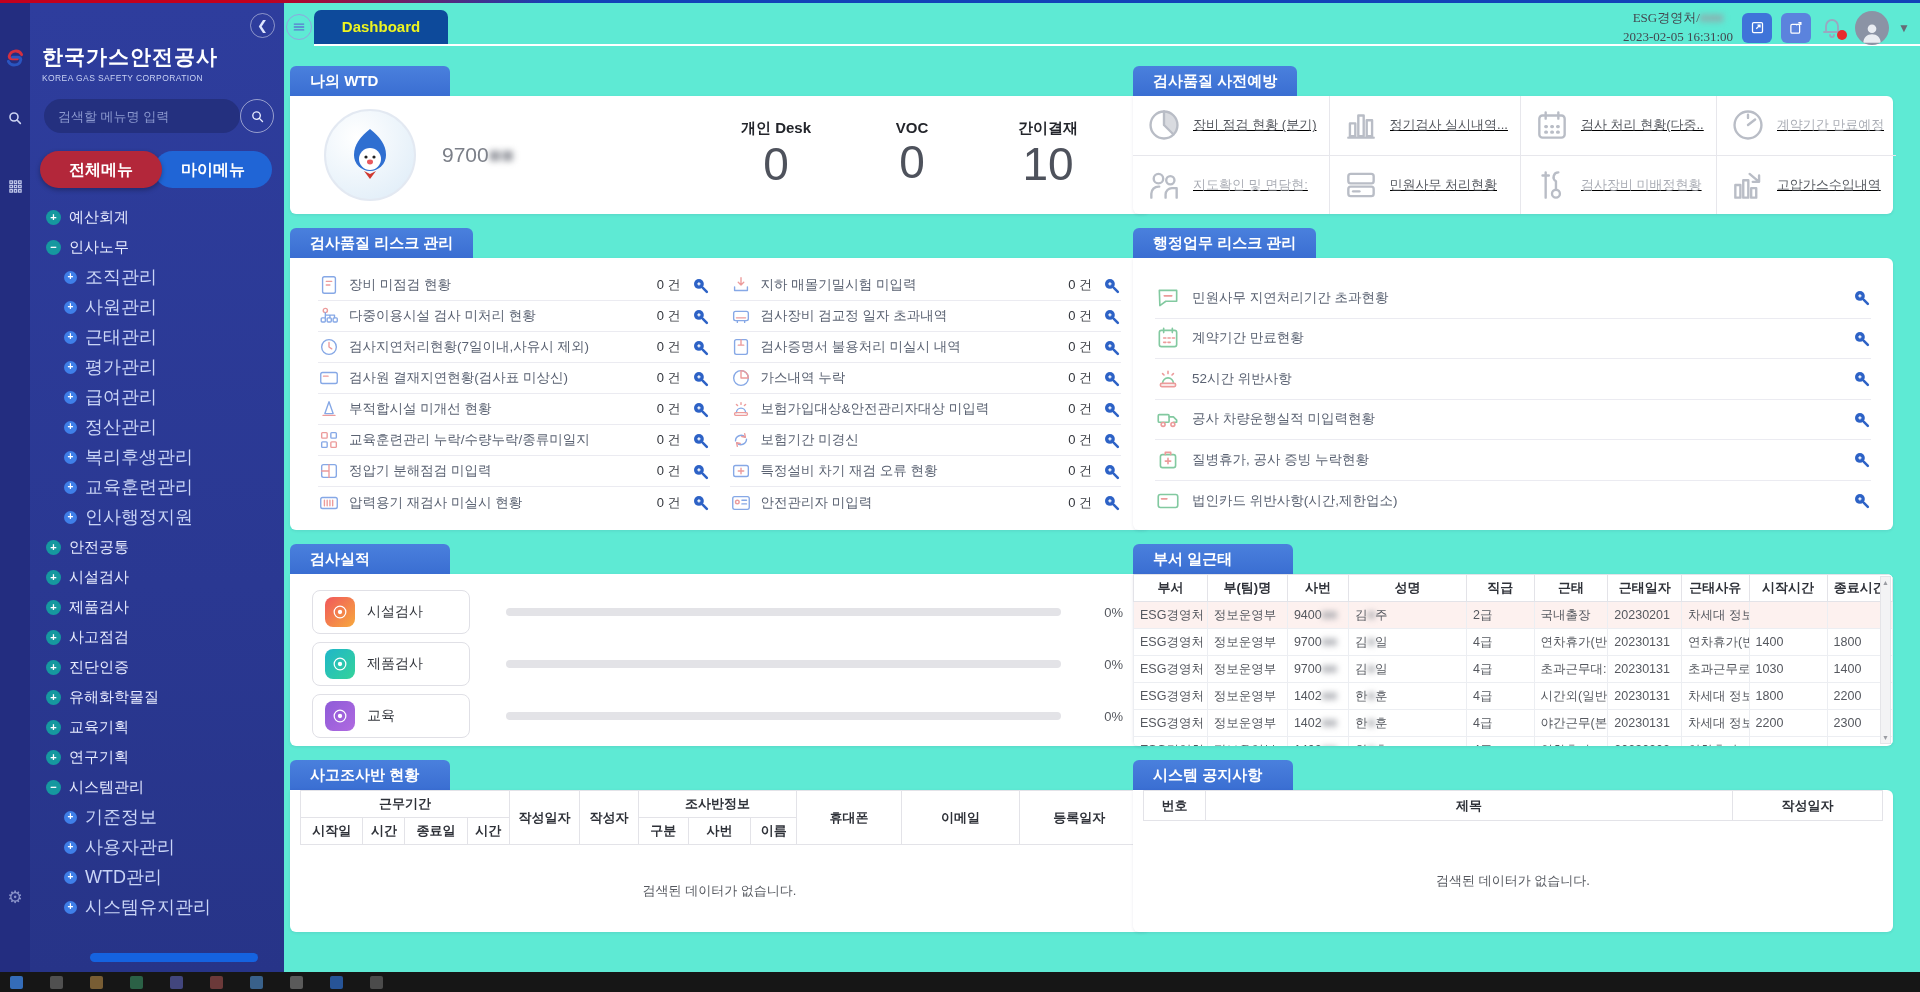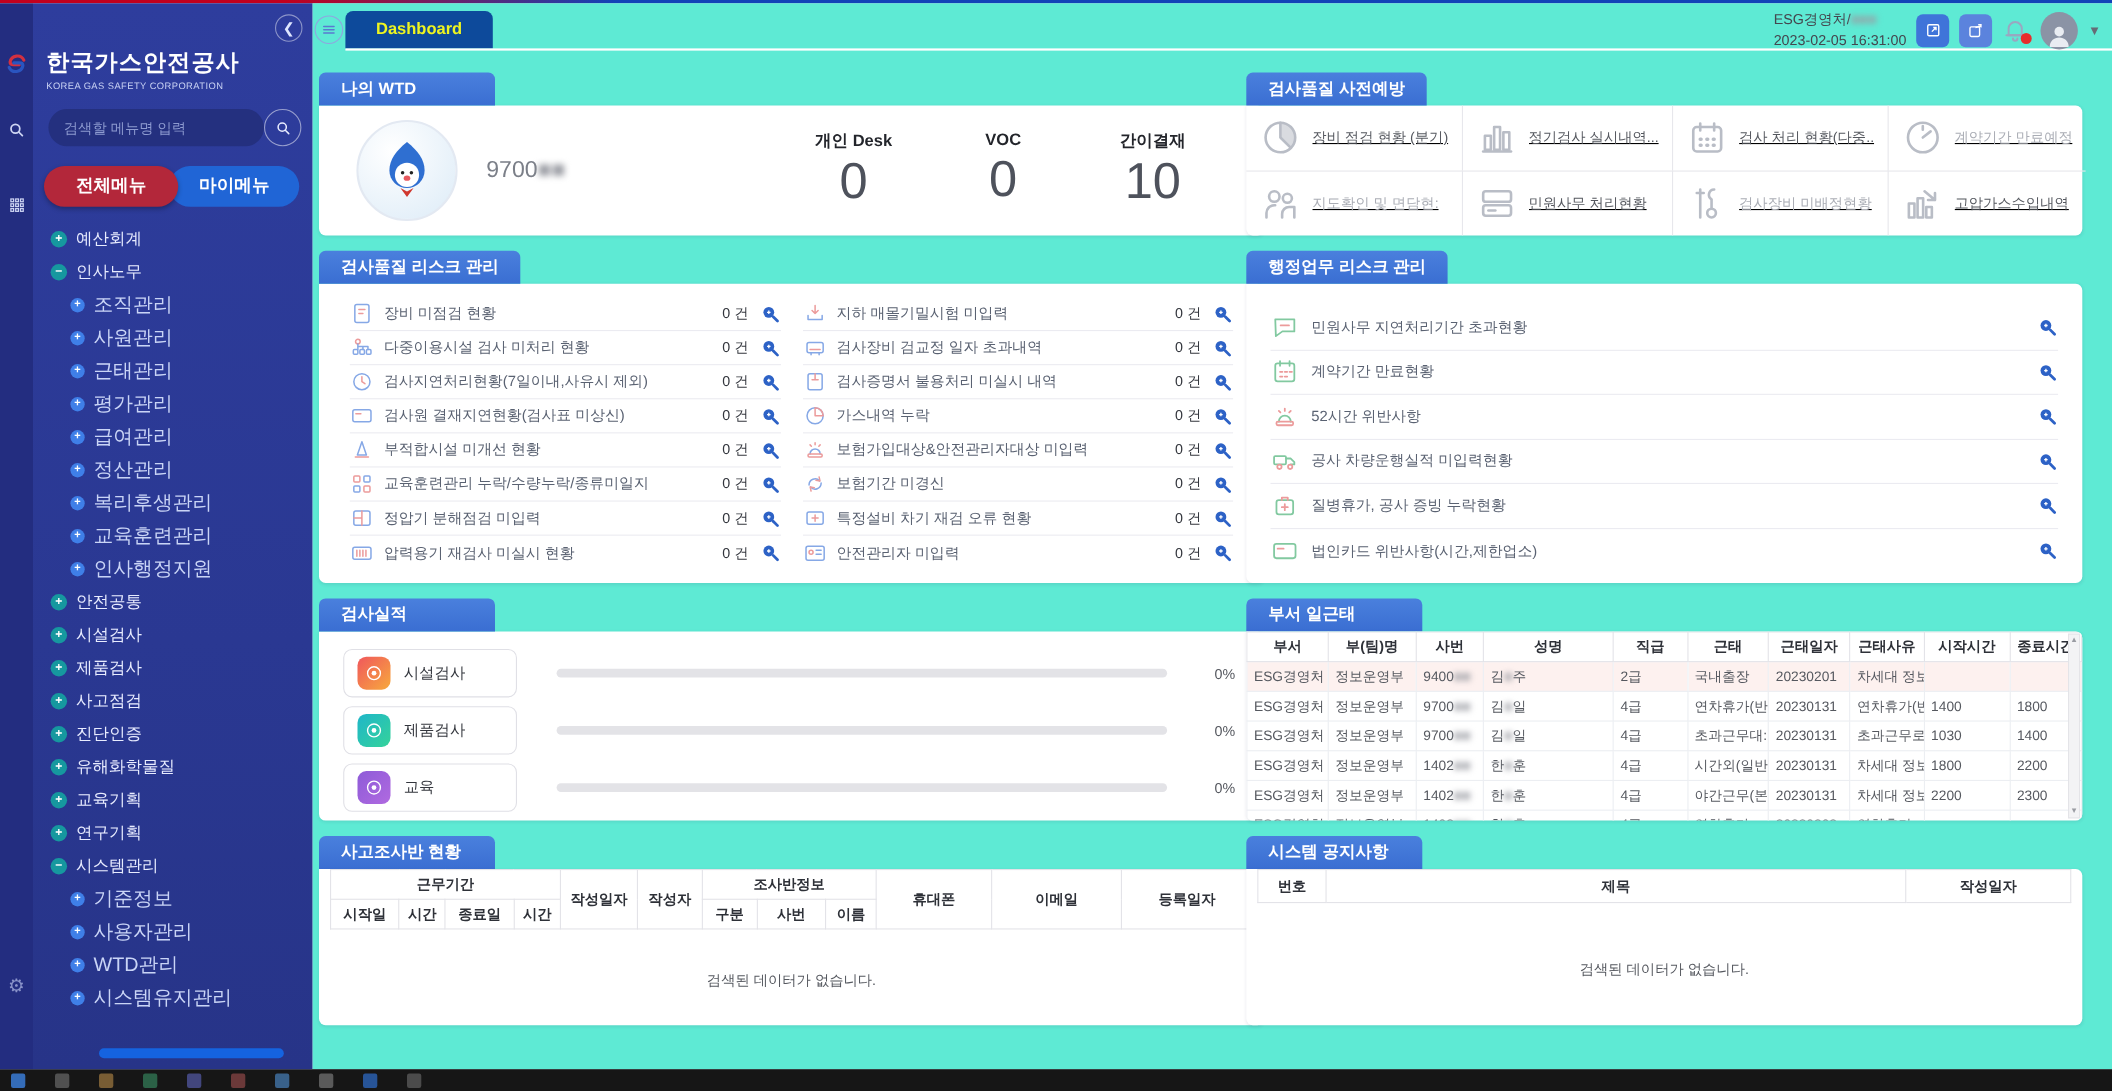--- a/index.html
+++ b/index.html
@@ -53,21 +53,21 @@
   
   .content { position:absolute; left:284px; top:3px; right:0; height:969px; background:#5eead4; }
   .topbar { position:absolute; left:0; top:0; right:0; height:50px; }
   .hamburger { position:absolute; left:2px; top:11px; width:26px; height:26px; border-radius:50%;
     border:1px solid #8fa6e0; color:#5b79d0; display:flex; align-items:center; justify-content:center; cursor:pointer; }
   .dash-tab { position:absolute; left:30px; top:7px; height:34px; min-width:134px; background:#0d4a9b;
     border-radius:7px 7px 0 0; color:#eef520; font-weight:bold; font-size:15px; text-align:center;
     line-height:34px; padding:0 22px; cursor:pointer; }
   .tab-underline { position:absolute; left:30px; right:0; top:41px; height:2px; background:#ffffff; }
   .user-cluster { position:absolute; right:10px; top:6px; display:flex; align-items:center; gap:9px; }
-  .user-text { text-align:left; font-size:13px; color:#44474f; line-height:1.45; }
+  .user-text { text-align:center; font-size:13px; color:#44474f; line-height:1.45;font-family:Liberation Serif, serif; }
   .sq-btn { width:30px; height:30px; border-radius:6px; background:#3f74d9; color:#fff; display:flex;
     align-items:center; justify-content:center; cursor:pointer; }
   .sq-btn.lt { background:#5b83dd; }
   .bell-wrap { position:relative; width:26px; height:26px; color:#9aa7c0; cursor:pointer; }
   .bell-dot { position:absolute; right:-1px; bottom:1px; width:10px; height:10px; border-radius:50%; background:#e82c2c; }
   .avatar { width:34px; height:34px; border-radius:50%; background:#8b93a5; display:flex; align-items:flex-end;
     justify-content:center; overflow:hidden; cursor:pointer; }
   .chev { color:#666b76; font-size:12px; cursor:pointer; }
 
   

